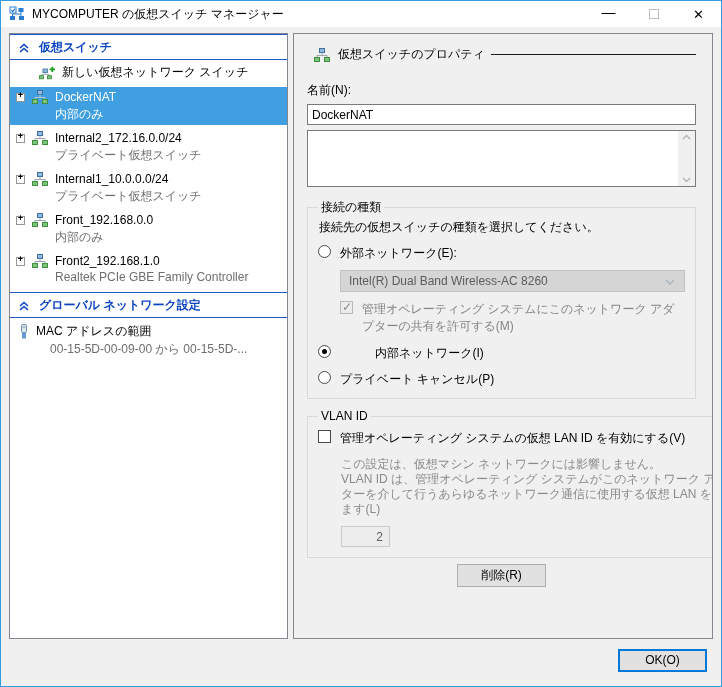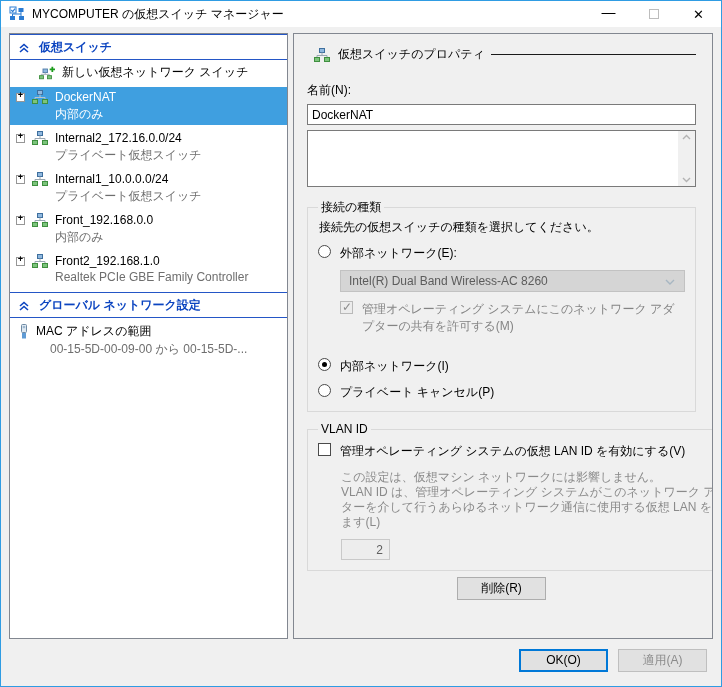--- a/index.html
+++ b/index.html
@@ -288,21 +288,21 @@
           <svg class="combo-chevron" viewBox="0 0 10 6">
               <path d="M1 1 L5 5 L9 1" fill="none" stroke="#a7b6c2" stroke-width="1.4"></path>
             </svg>
         </div>
 
         <div class="option-row indent">
           <span class="checkbox checked disabled"></span>
           <span class="opt-label disabled-text" style="max-width:408px;">管理オペレーティング システムにこのネットワーク アダプターの共有を許可する(M)</span>
         </div>
 
-        <div class="option-row" style="margin-top:23px;">
+        <div class="option-row" style="margin-top:10px;gap:35px;">
           <span class="radio checked"></span>
           <span class="opt-label">内部ネットワーク(I)</span>
         </div>
 
         <div class="option-row">
           <span class="radio"></span>
           <span class="opt-label">プライベート キャンセル(P)</span>
         </div>
       </fieldset>
 
@@ -324,16 +324,15 @@
 
       <div class="remove-row">
         <button class="btn">削除(R)</button>
       </div>
 
     </div>
   </div>
 
   <div class="footer">
     <button class="btn default">OK(O)</button>
-    <button class="btn disabled">適用(A)</button>
   </div>
 
 </div>
 
 </body></html>

